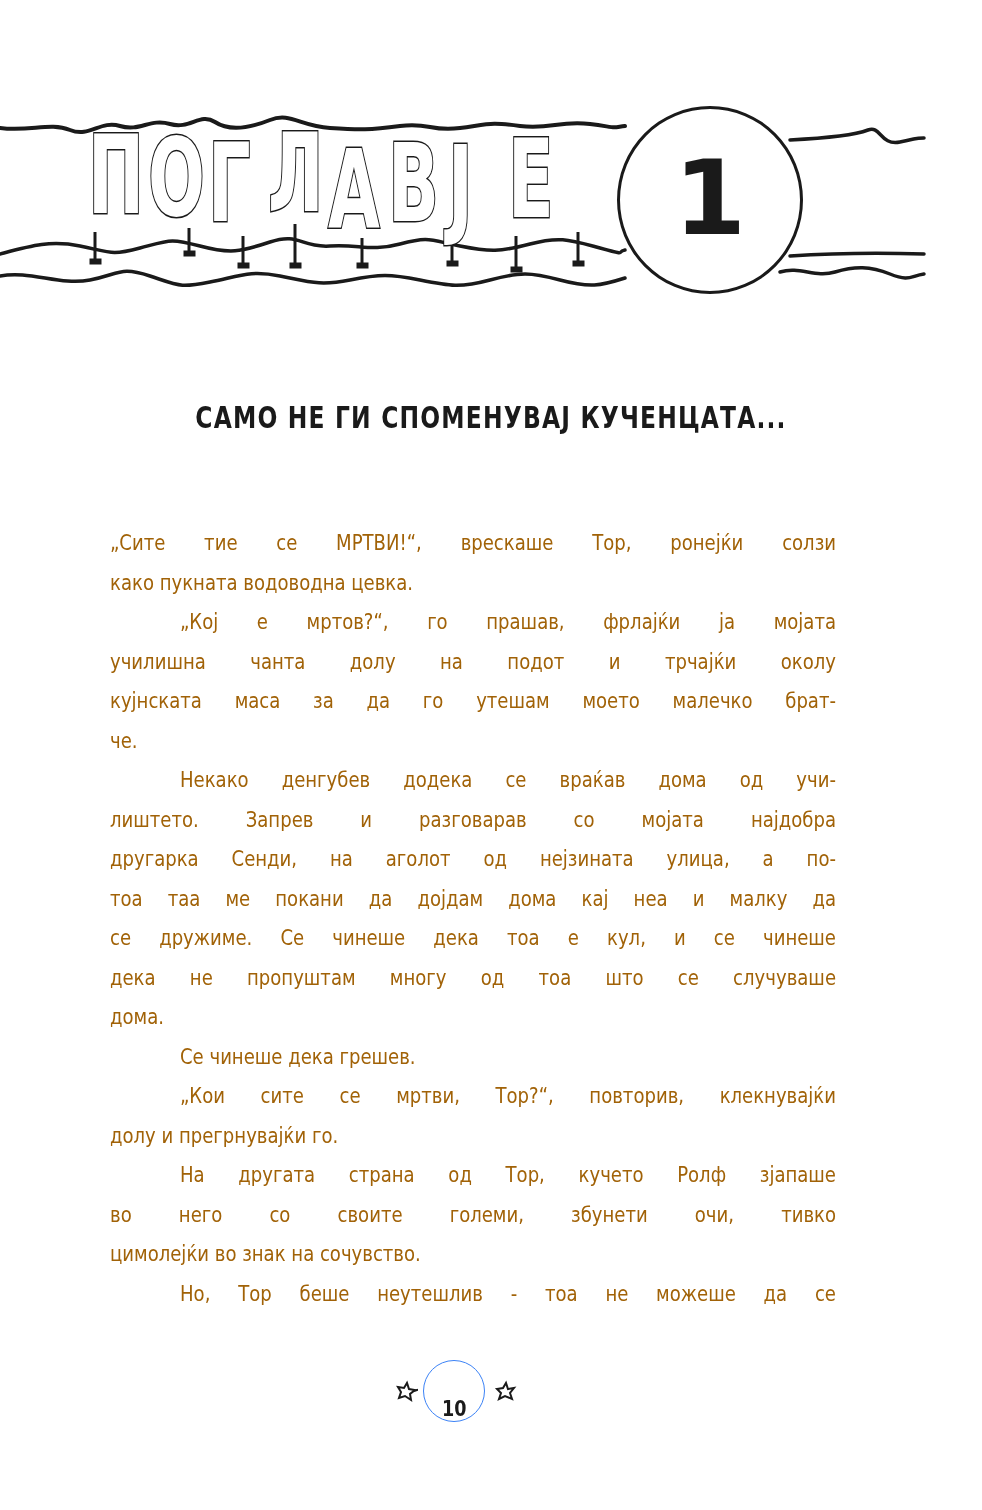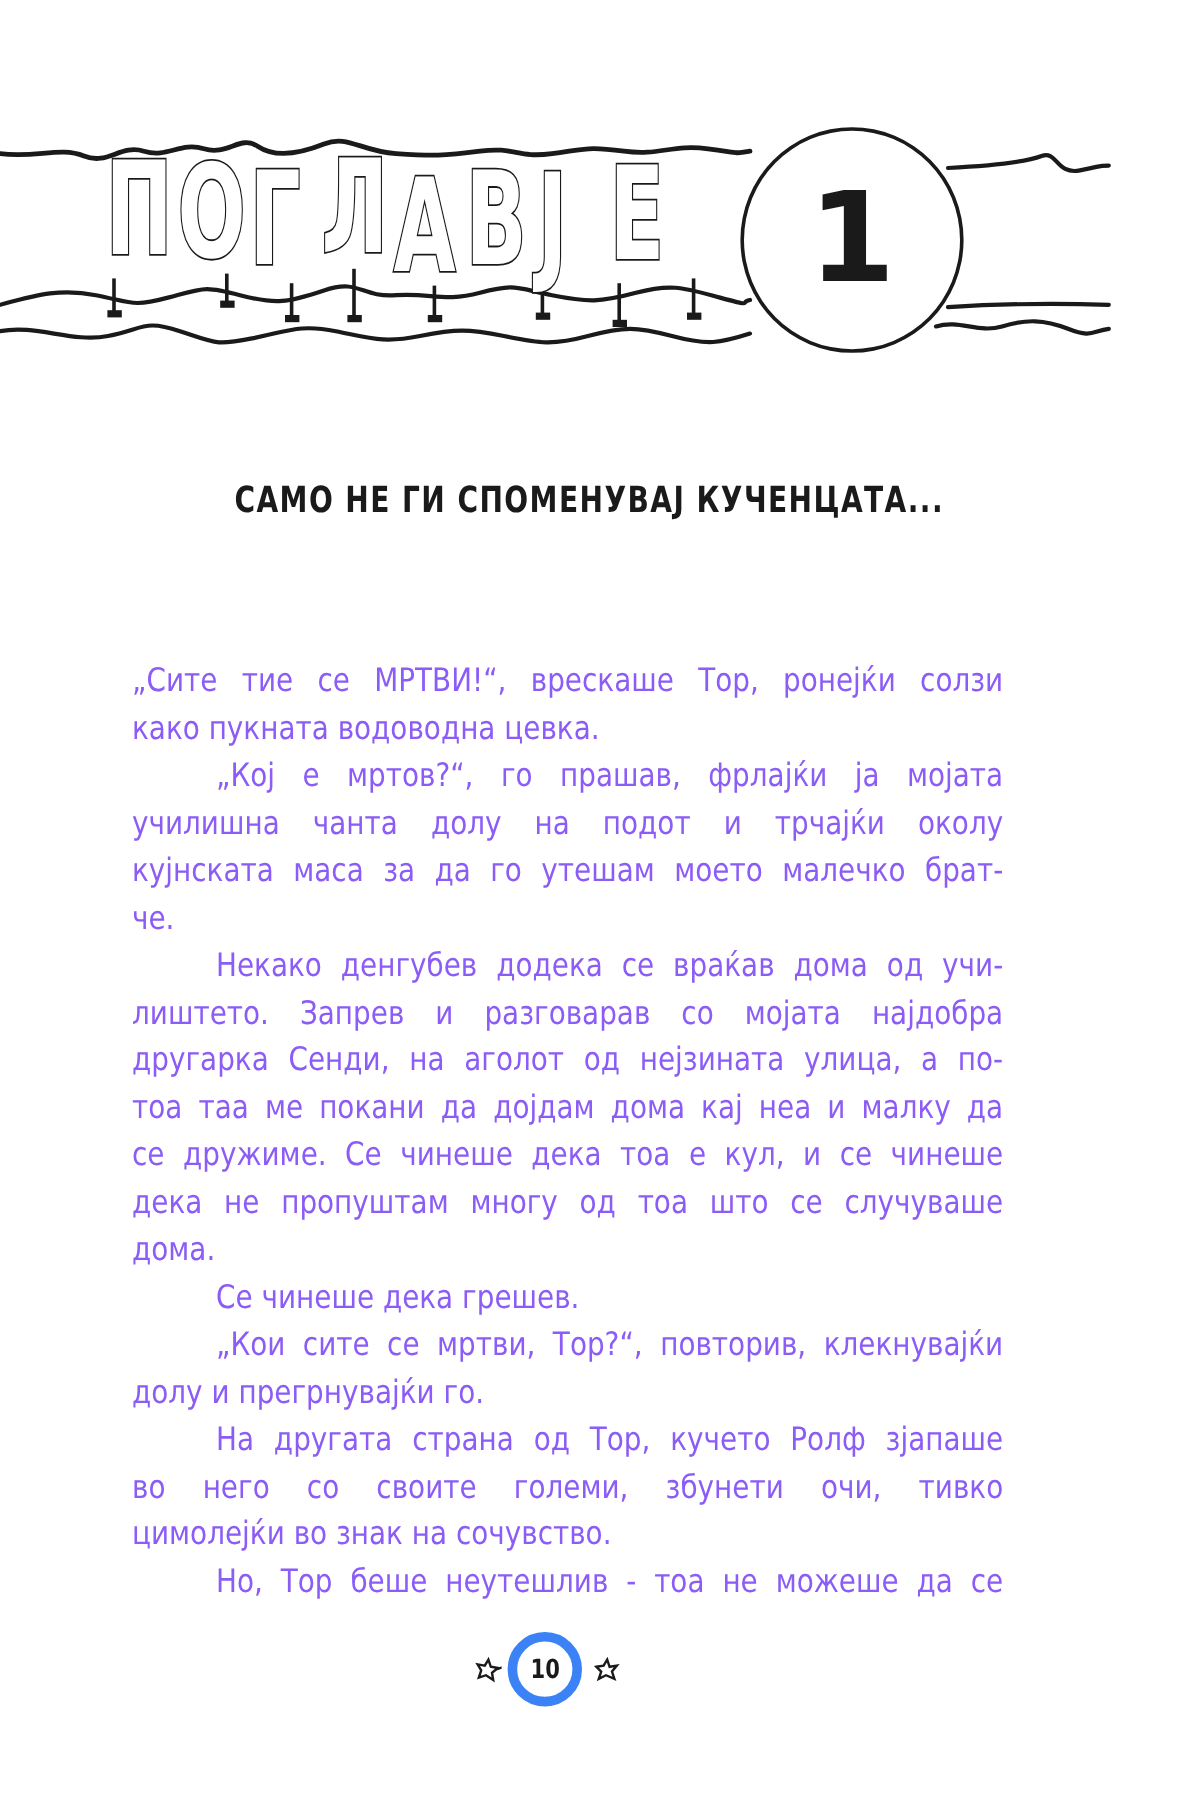--- a/index.html
+++ b/index.html
@@ -23,30 +23,30 @@
                     border: 3px solid #1a1a1a; border-radius: 50%; background: #fff;
                     display: flex; align-items: center; justify-content: center; box-sizing: border-box; }
   .chapter-num { font-family: "DejaVu Sans", sans-serif; font-weight: bold; font-size: 104px;
                  color: #1a1a1a; line-height: 1; margin-top: -4px; }
 
   .subtitle { position: absolute; left: 0; width: 982px; top: 400px; text-align: center;
               font-family: "DejaVu Sans", sans-serif; font-weight: bold; font-size: 30px;
               letter-spacing: 1.5px; transform: scaleX(0.78); transform-origin: center;
               color: #1a1a1a; }
 
-  .body-text { position: absolute; left: 110px; top: 548px; width: 726px;
-               font-family: "DejaVu Sans", sans-serif; font-size: 27px; line-height: 39.5px;
-               color: #8b5cf6; }
+  .body-text { position: absolute; left: 110px; top: 524px; width: 726px;
+               font-family: "DejaVu Sans", sans-serif; font-size: 21px; line-height: 39.5px;
+               color: #a16207; }
   .body-text .line { display: block; white-space: nowrap; text-align: justify; text-align-last: justify;
                      transform-origin: left; }
   .body-text .line.last { text-align-last: left; }
 
   .page-num-wrap { position: absolute; left: 390px; top: 1360px; width: 130px; height: 62px; }
-  .page-circle { position: absolute; left: 33px; top: 0; width: 62px; height: 62px; border: 8px solid #3b82f6;
-                 border-radius: 50%; box-sizing: border-box; display: flex; align-items: center; justify-content: center; }
+  .page-circle { position: absolute; left: 33px; top: 0; width: 62px; height: 62px; border: 1px solid #3b82f6;
+                 border-radius: 50%; box-sizing: border-box; display: flex; align-items: flex-end; justify-content: center; }
   .page-num { font-family: "DejaVu Sans", sans-serif; font-weight: bold; font-size: 22px; color: #1a1a1a;
               transform: scaleX(0.8); }
   .star { position: absolute; top: 19px; width: 24px; height: 24px; }
 </style>
 </head>
 <body>
 
 <div class="banner">
   <svg width="982" height="240" viewBox="0 0 982 240">
     <g fill="none" stroke="#1a1a1a" stroke-linecap="round">

